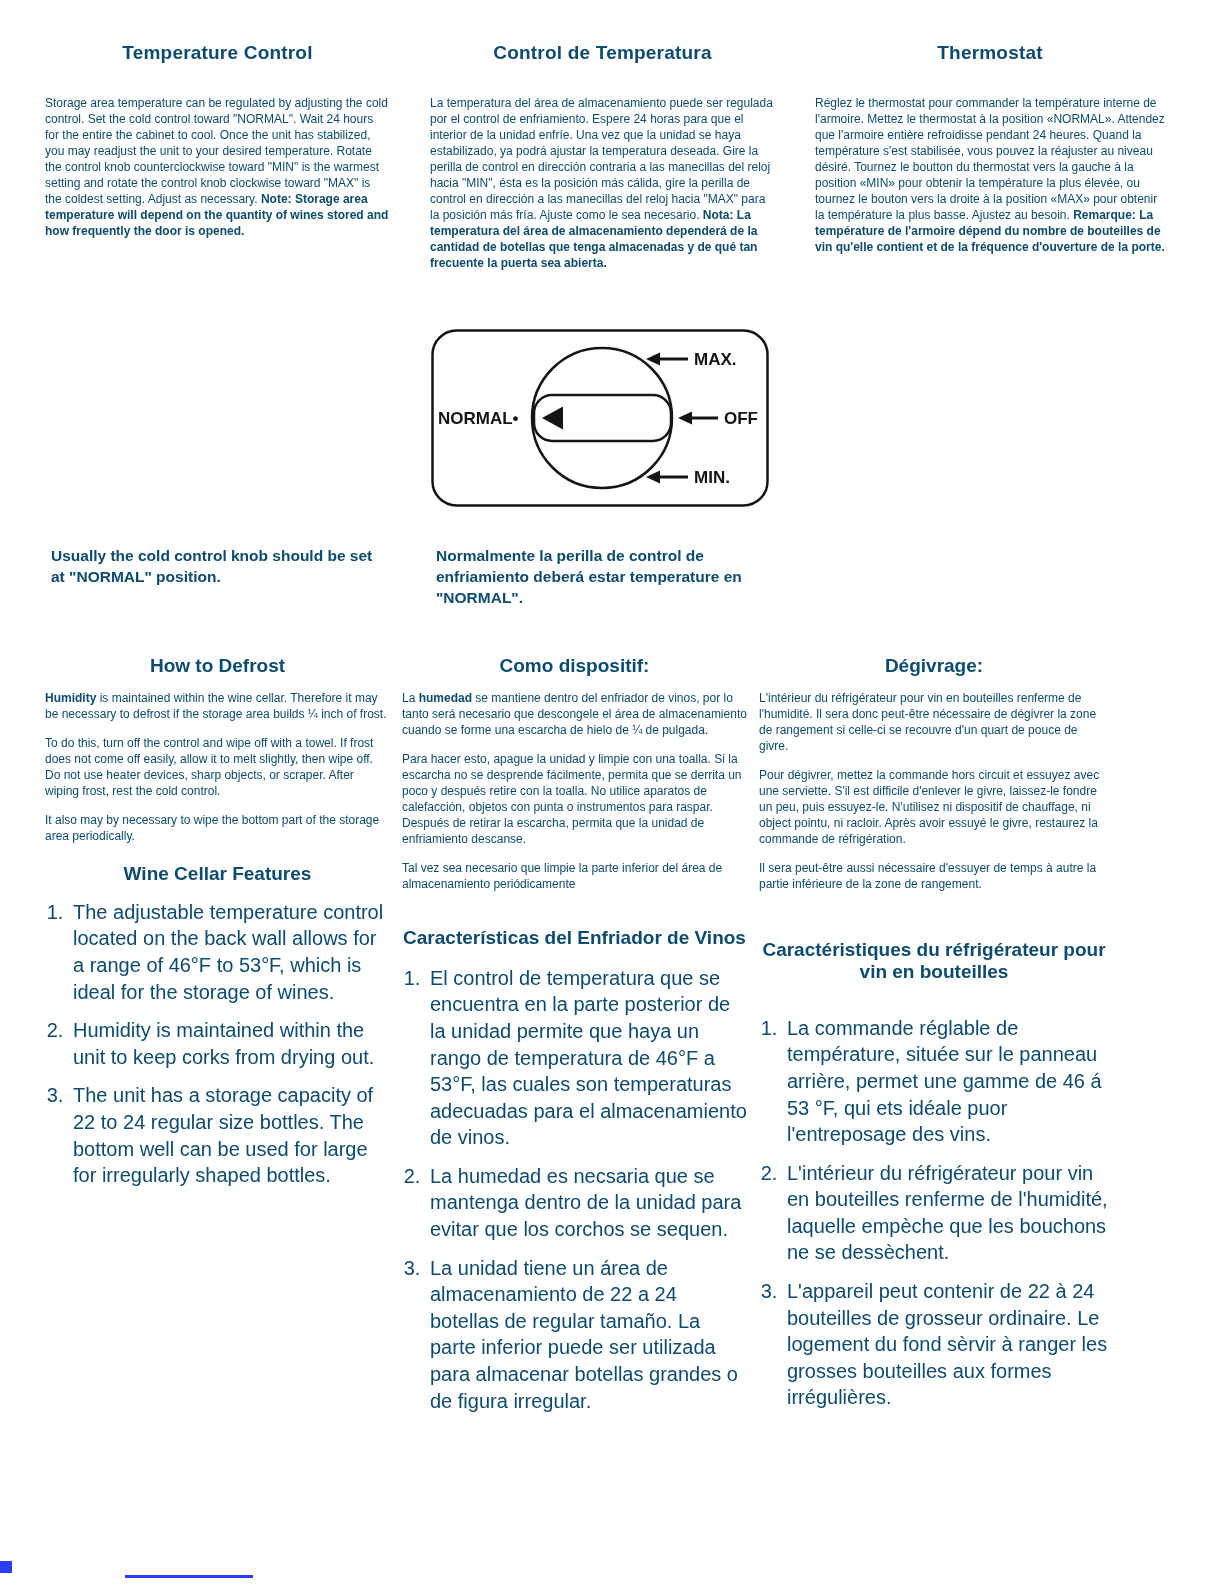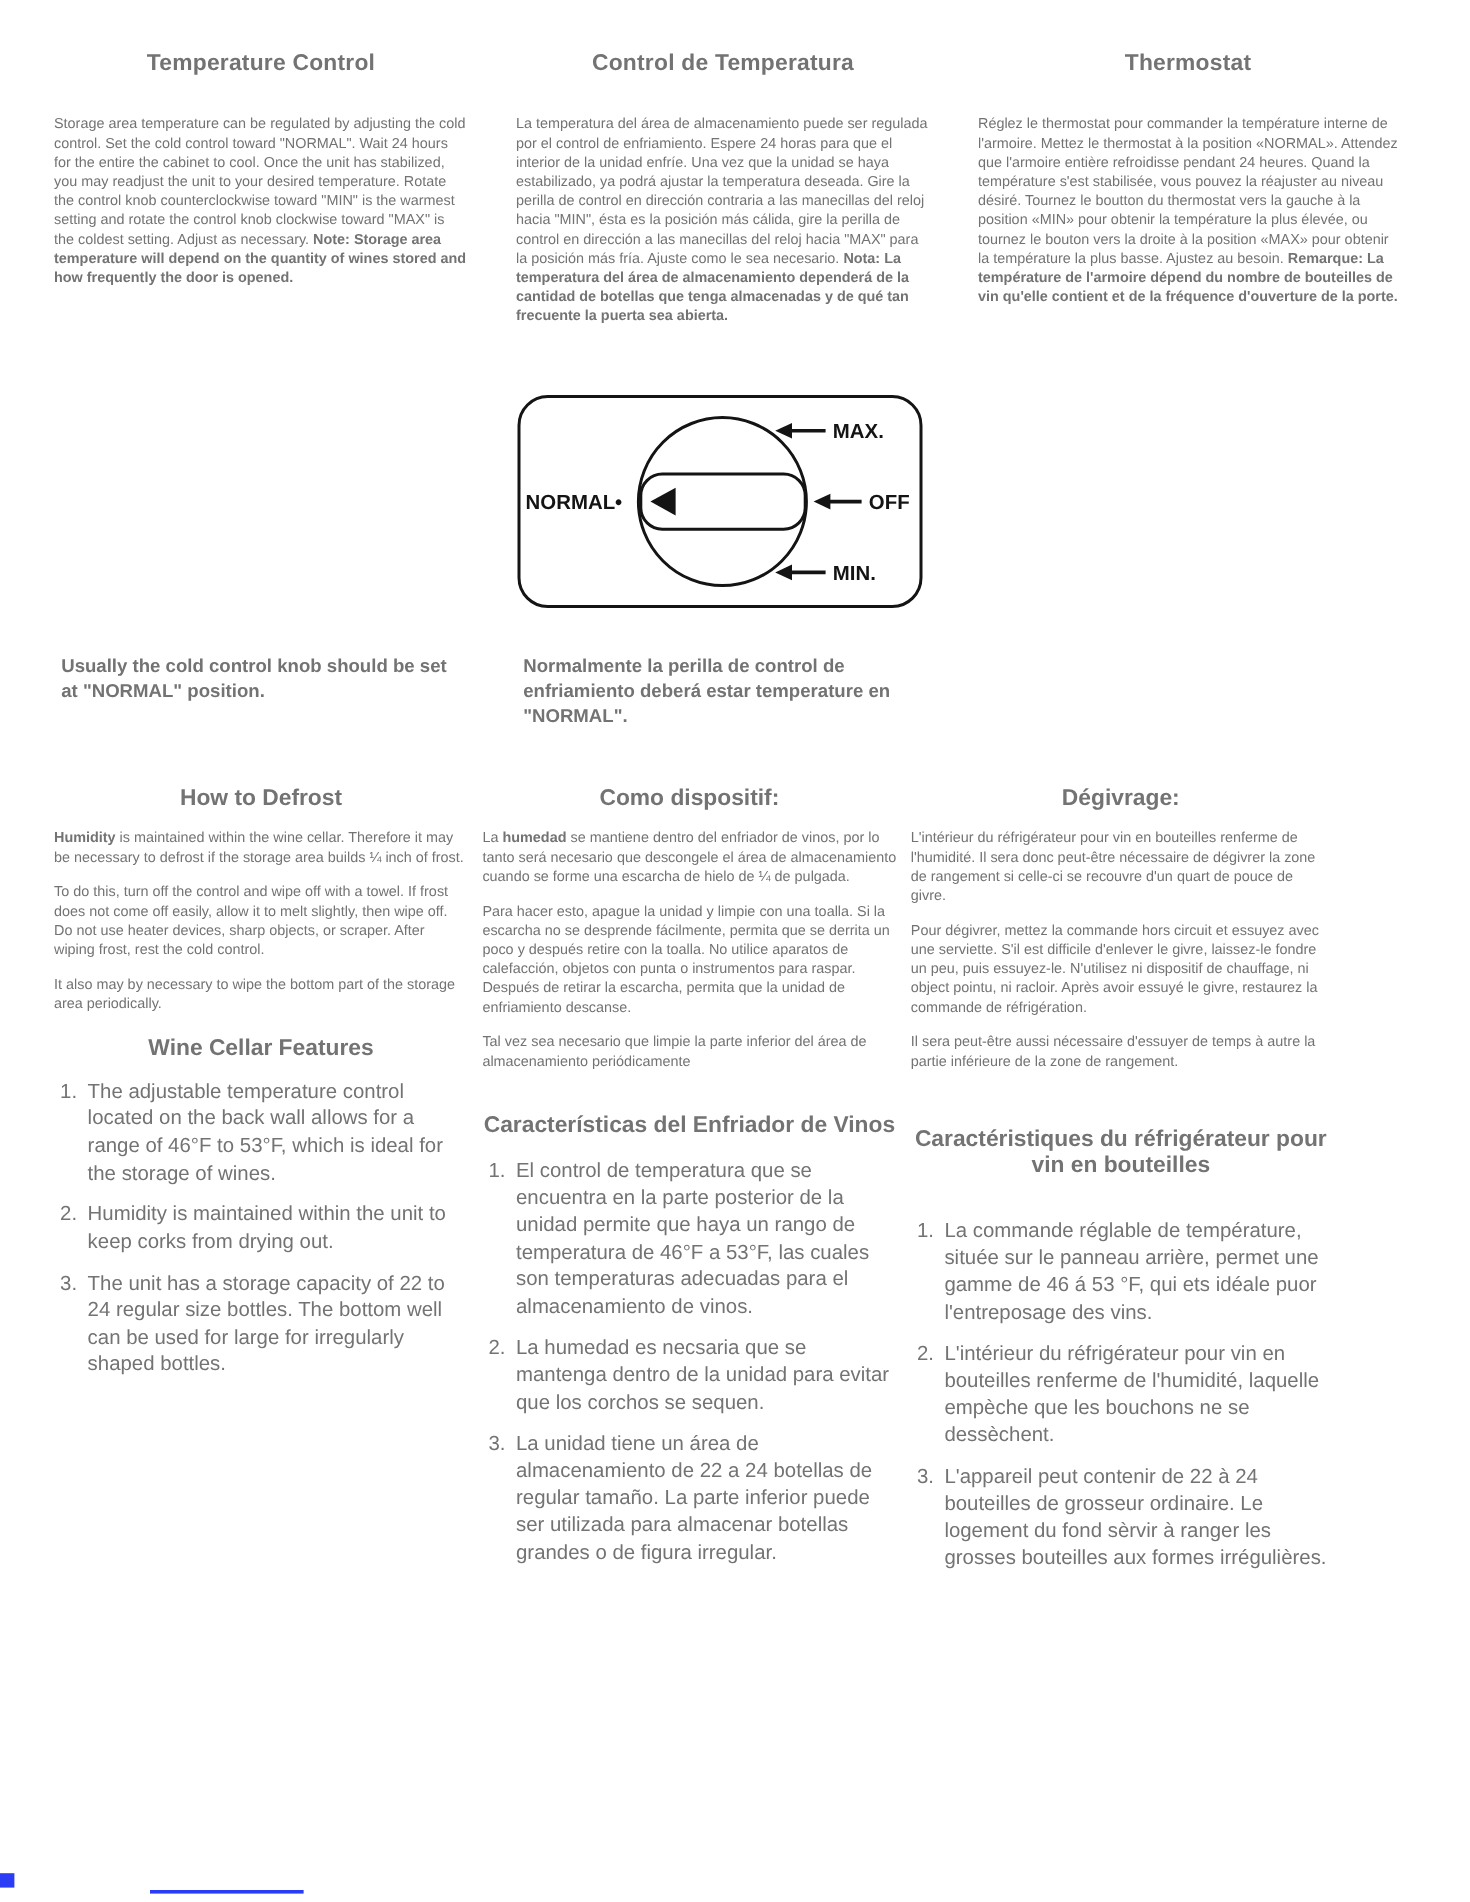--- a/index.html
+++ b/index.html
@@ -2,21 +2,21 @@
 <html><head>
 <meta charset="utf-8">
 <style>
   html,body { margin:0; padding:0; background:#e8e8e8; }
   .page {
     position:relative;
     width:1225px; height:1585px;
     margin:0 auto;
     background:#ffffff;
     font-family:"Liberation Sans", sans-serif;
-    color:#737373;
+    color:#0c4a6e;
     overflow:hidden;
     box-sizing:border-box;
     padding-top:42px;
   }
   .row {
     display:grid;
     grid-template-columns:345px 345px 350px;
     column-gap:40px;
     padding:0 60px 0 45px;
     box-sizing:content-box;
@@ -32,21 +32,21 @@
   p.body-text {
     font-size:12px; line-height:1.33; margin:0 0 13px 0;
     text-align:left;
   }
   .caption {
     font-size:15.5px; line-height:1.35; font-weight:bold;
     text-align:left; margin:0; padding:0 6px;
   }
   ol.feature-list {
     margin:0; padding-left:24px;
-    font-size:17px; line-height:1.33;
+    font-size:20px; line-height:1.33;
   }
   ol.feature-list li { margin-bottom:12px; padding-left:4px; }
   .features-heading { margin-top:16px; margin-bottom:14px; }
   .col-es .features-heading { margin-top:34px; margin-bottom:16px; }
   .col-fr .features-heading { margin-top:46px; margin-bottom:32px; }
   .diagram-wrap {
     width:340px; height:180px;
     margin:44px 0 0 430px;
   }
   .captions-row { margin-top:38px; }

